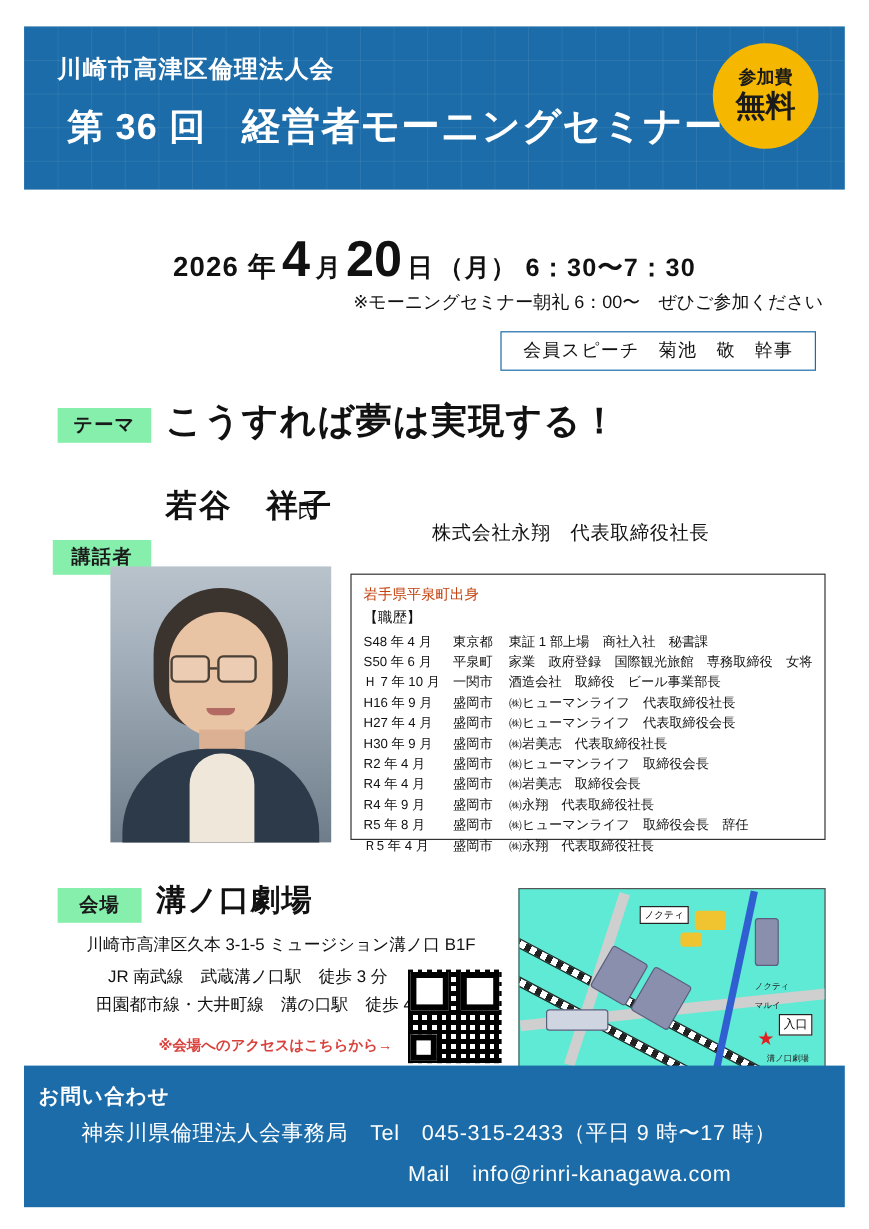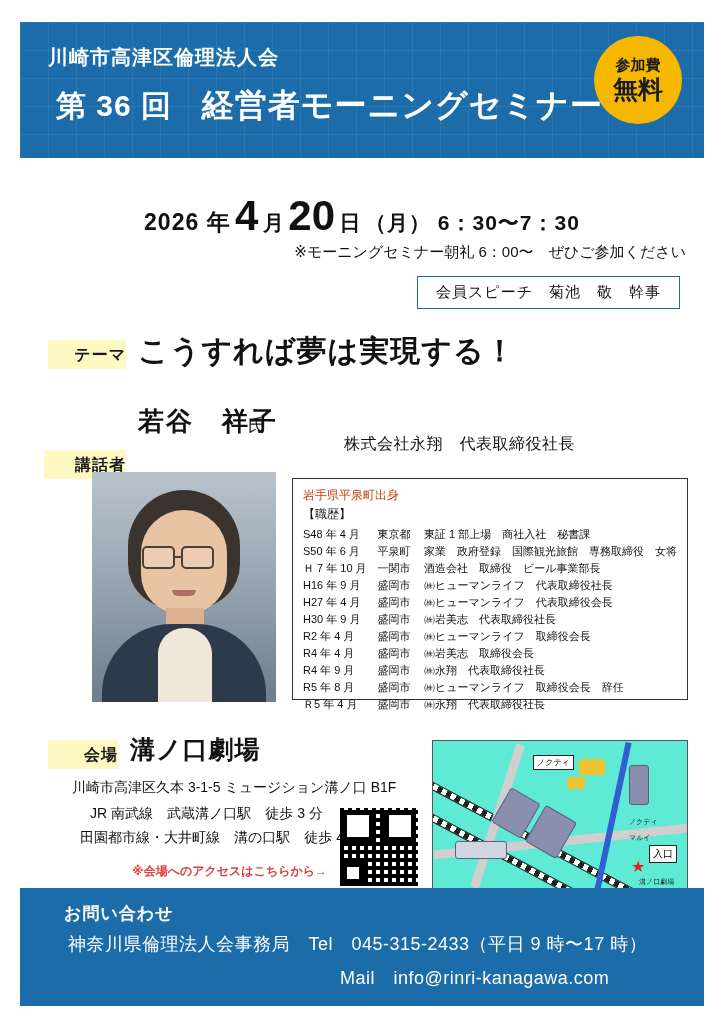--- a/index.html
+++ b/index.html
@@ -66,23 +66,23 @@
   .speech-box {
     position: absolute; right: 44px; top: 276px;
     border: 1px solid #1b6ca8;
     padding: 6px 18px;
     font-size: 15px; color: #111;
     letter-spacing: 1px;
   }
 
   
   .tag {
-    background: #fef9c3; color: #1a1a1a;
+    background: #86efac; color: #1a1a1a;
     font-size: 16px; font-weight: bold;
-    text-align: right;
+    text-align: center;
     letter-spacing: 1px;
   }
   .tag-theme {
     position: absolute; left: 48px; top: 340px;
     width: 78px; height: 29px; line-height: 29px;
   }
   .theme-text {
     position: absolute; left: 138px; top: 331px;
     font-size: 30px; font-weight: bold; color: #111;
     letter-spacing: 1px;
@@ -100,21 +100,21 @@
   }
   .speaker-suffix {
     position: absolute; left: 248px; top: 414px;
     font-size: 17px; color: #111;
   }
   .speaker-aff1 {
     position: absolute; left: 344px; top: 409px;
     font-size: 16px; color: #111; letter-spacing: 0.5px;
   }
   .speaker-aff2 {
-    position: absolute; left: 344px; top: 434px;
+    position: absolute; left: 360px; top: 434px;
     font-size: 16px; color: #111; letter-spacing: 0.5px;
   }
 
   
   .photo {
     position: absolute; left: 92px; top: 472px;
     width: 184px; height: 230px;
     background: linear-gradient(180deg,#b9c3cc 0%, #9aa7b3 45%, #6f7d8a 100%);
     overflow: hidden;
   }
@@ -248,21 +248,21 @@
     position: absolute; border: 1px solid #222; background:#fff;
     font-size: 8px; padding: 1px 3px; white-space: nowrap;
   }
 
   
   .footer {
     position: absolute; left: 20px; bottom: 18px;
     width: 684px; height: 118px; background: #1b6ca8;
   }
   .f-title {
-    position: absolute; left: 44px; top: 14px;
+    position: absolute; left: 12px; top: 14px;
     color: #fff; font-size: 17px; font-weight: bold; letter-spacing: 1px;
   }
   .f-line1 {
     position: absolute; left: 48px; top: 44px;
     color: #fff; font-size: 18px; letter-spacing: 0.5px; white-space: nowrap;
   }
   .f-line2 {
     position: absolute; left: 320px; top: 78px;
     color: #fff; font-size: 18px; letter-spacing: 0.5px; white-space: nowrap;
   }

